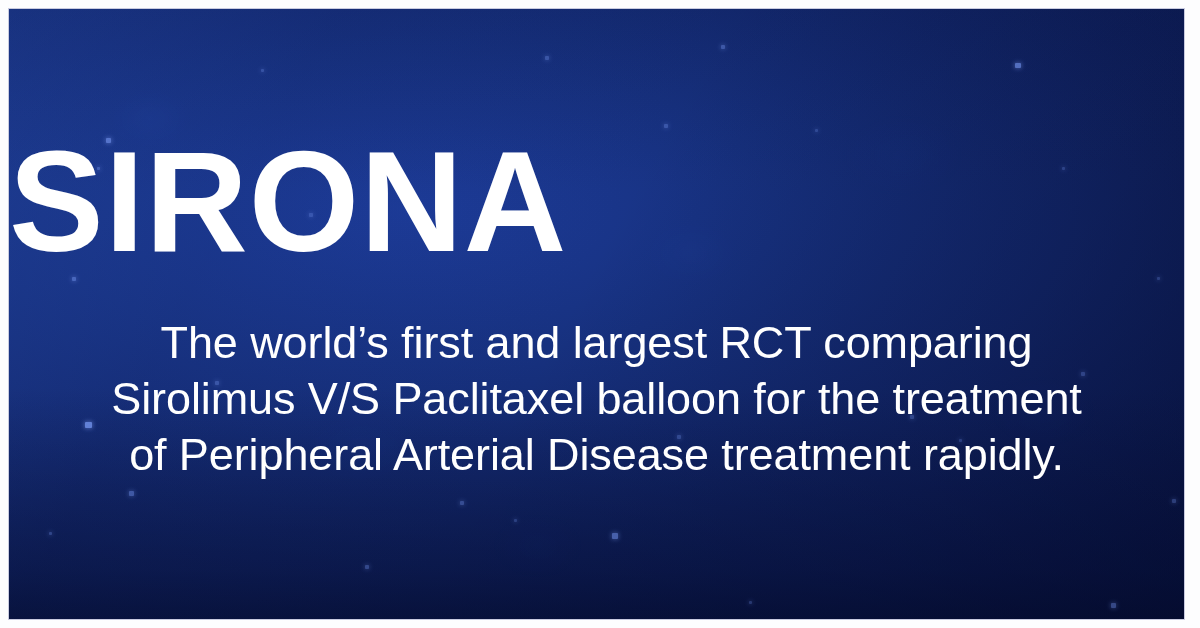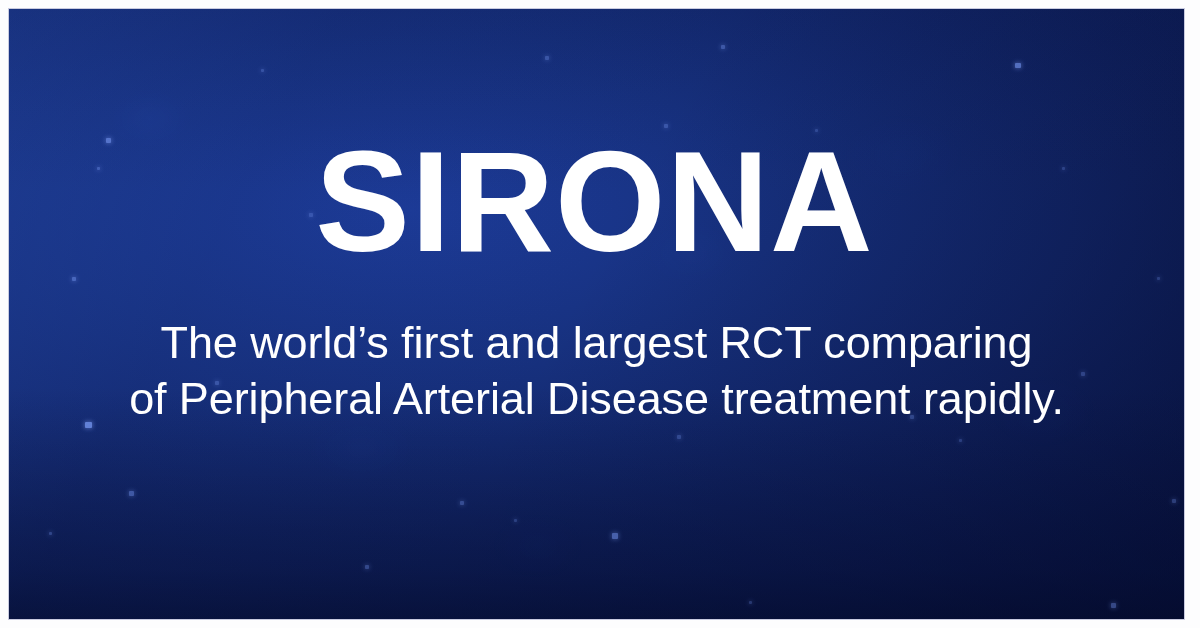--- a/index.html
+++ b/index.html
@@ -101,21 +101,20 @@
     align-items: center;
     justify-content: flex-start;
   }
 
   #title {
     margin: 0;
     position: absolute;
     left: 0;
     right: 4px;
     top: 122px;
-    text-align: center;
     color: #ffffff;
     font-family: "Liberation Sans", sans-serif;
     font-weight: 700;
     font-size: 142px;
     line-height: 1;
     letter-spacing: 1px;
     white-space: nowrap;
   }
 
   #subtitle {
@@ -177,18 +176,19 @@
         <div class="speck" style="left: 1148px; top: 268px; width: 3px; height: 3px; opacity: 0.3; background: rgb(111, 143, 232);"></div>
         <div class="speck" style="left: 1163px; top: 490px; width: 4px; height: 4px; opacity: 0.35; background: rgb(111, 143, 232);"></div>
       </div>
 
     <div id="content">
 
       <h1 id="title">SIRONA</h1>
 
       <div id="subtitle">
         <span class="sub-line">The world’s first and largest RCT comparing</span>
+        <span class="sub-line">Sirolimus V/S Paclitaxel balloon for the treatment</span>
         <span class="sub-line">of Peripheral Arterial Disease treatment rapidly.</span>
       </div>
 
     </div>
   </div>
 </div>
 
 </body></html>

